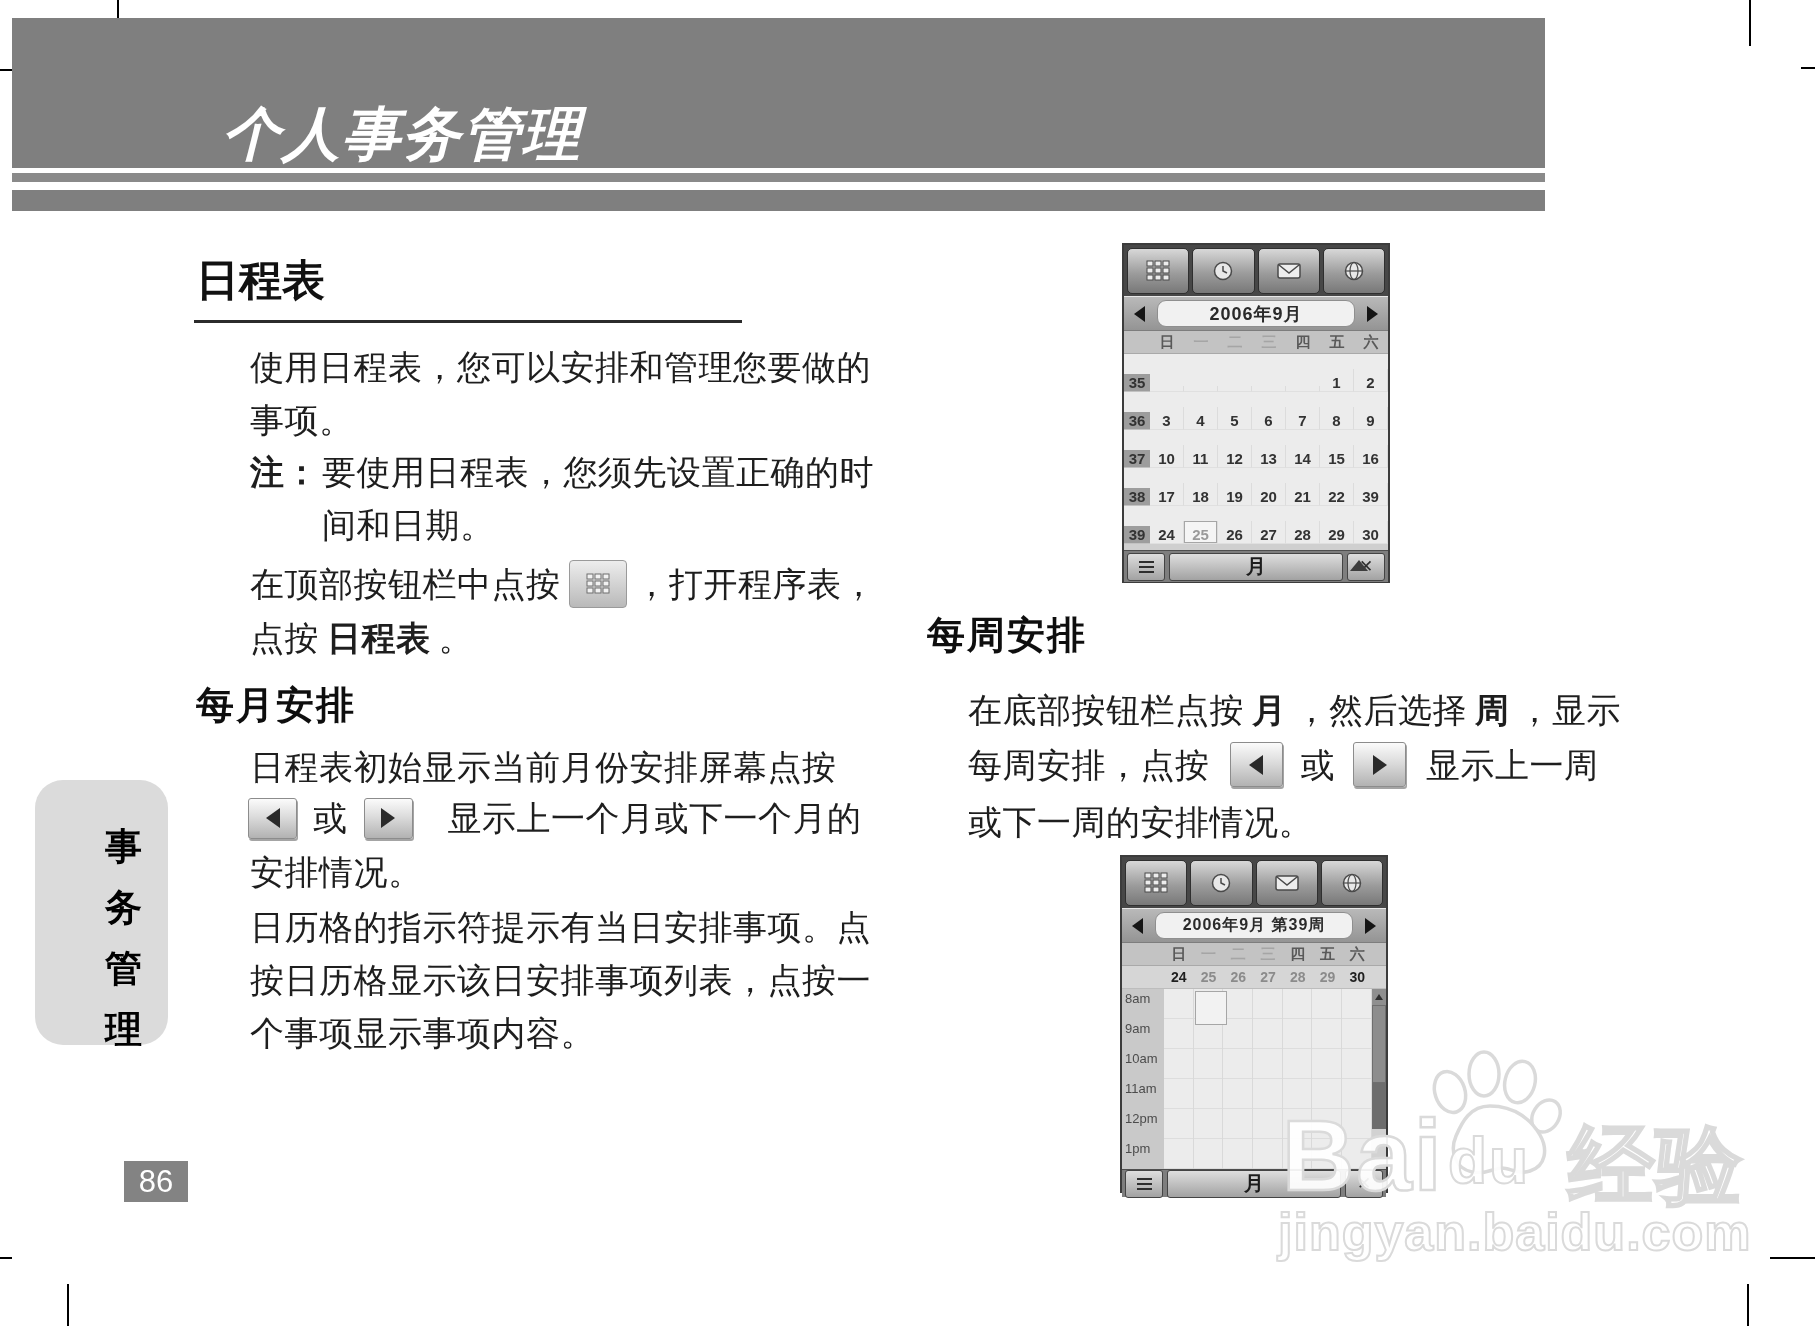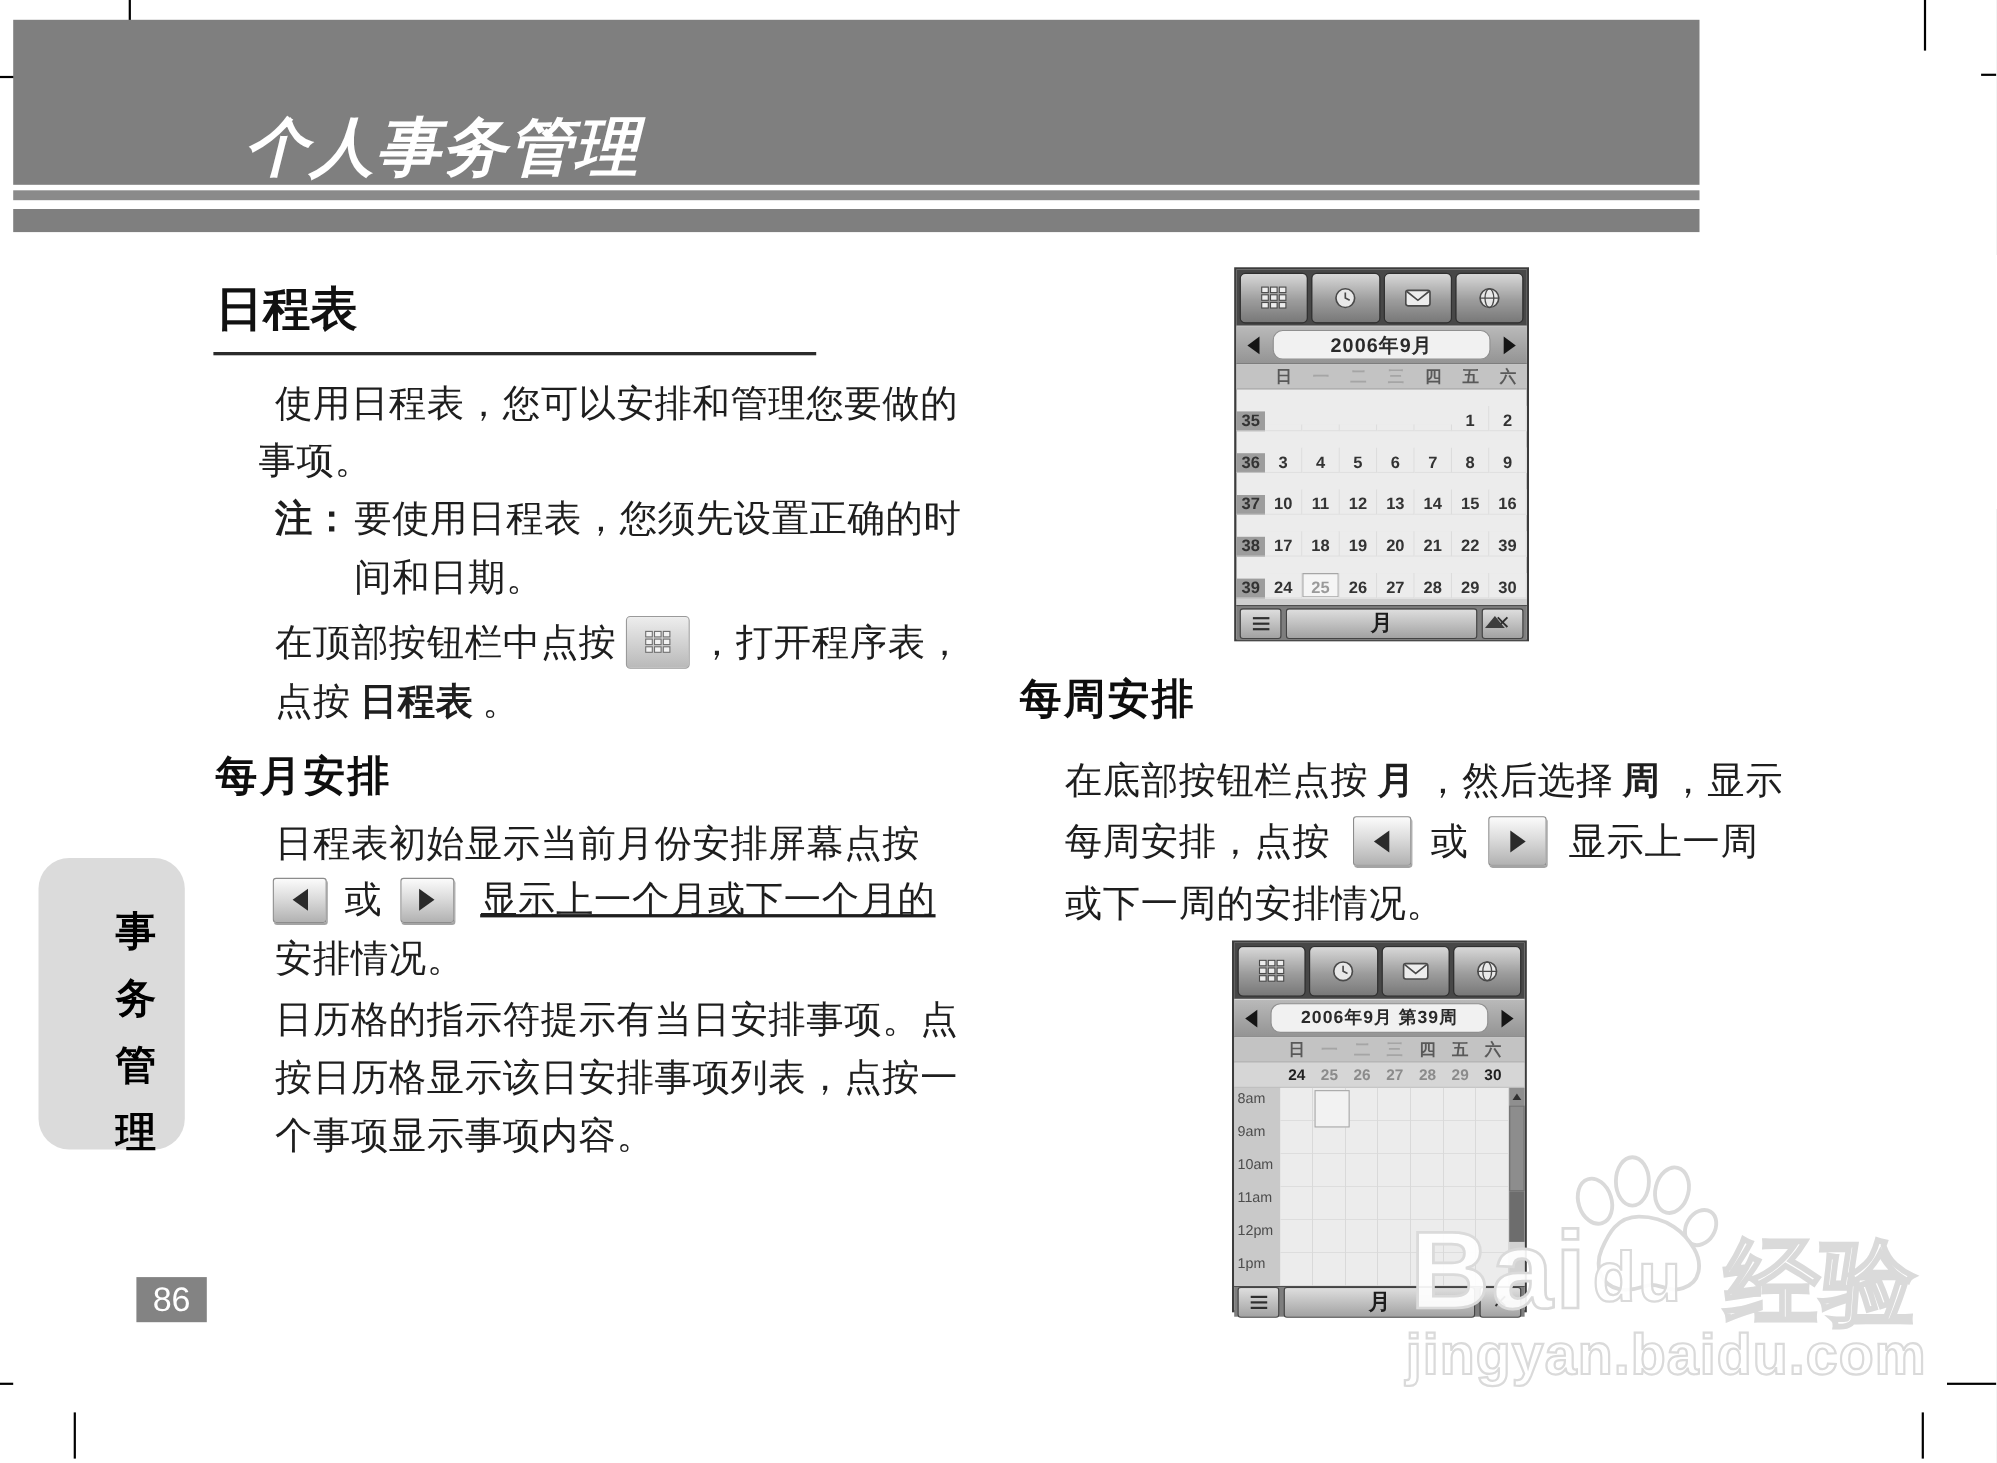--- a/index.html
+++ b/index.html
@@ -140,21 +140,21 @@
   <div id="banner-strip1" class="abs"></div>
   <div id="banner-strip2" class="abs"></div>
   <div id="page-title" class="abs">个人事务管理</div>
 
   <div id="sec-heading" class="abs">日程表</div>
   <div id="sec-rule" class="abs"></div>
 
   <div class="bodyline" style="left:250px;top:345px;">
     <span>使用日程表，您可以安排和管理您要做的</span>
     </div>
-  <div class="bodyline" style="left:235px;top:398px;font-family:Liberation Serif, serif;">
+  <div class="bodyline" style="left:250px;top:398px;">
     <span>事项。</span>
     </div>
 
   <div class="bodyline b" style="left:250px;top:450px;">
     <span>注：</span>
     </div>
   <div class="bodyline" style="left:322px;top:450px;">
     <span>要使用日程表，您须先设置正确的时</span>
     </div>
   <div class="bodyline" style="left:322px;top:503px;">
@@ -192,21 +192,21 @@
     <span>日程表初始显示当前月份安排屏幕点按</span>
     </div>
   <div class="bodyline" style="left:248px;top:796px;">
     <span class="mini-btn">
         <i class="tri-l"></i>
       </span>
     <span style="margin:0 8px;">或</span>
     <span class="mini-btn">
         <i class="tri-r"></i>
       </span>
-    <span style="margin-left:16px;text-decoration:underline;">显示上一个月或下一个月的</span>
+    <span style="margin-left:27px;">显示上一个月或下一个月的</span>
     </div>
   <div class="bodyline" style="left:250px;top:850px;">
     <span>安排情况。</span>
     </div>
 
   <div class="bodyline" style="left:250px;top:905px;">
     <span>日历格的指示符提示有当日安排事项。点</span>
     </div>
   <div class="bodyline" style="left:250px;top:958px;">
     <span>按日历格显示该日安排事项列表，点按一</span>

